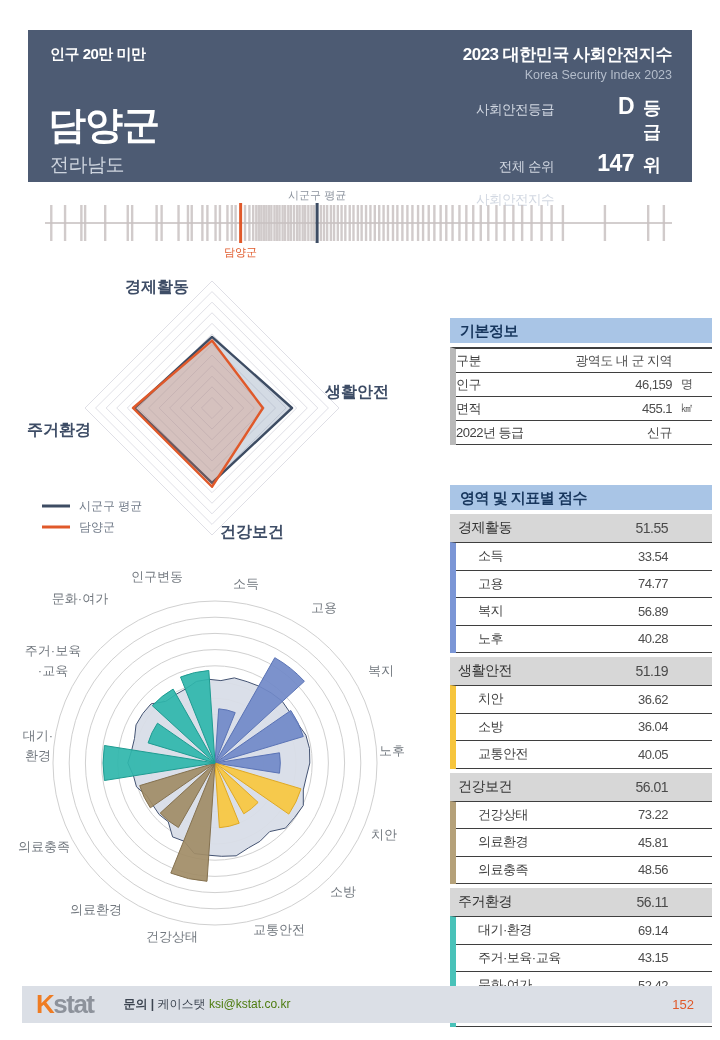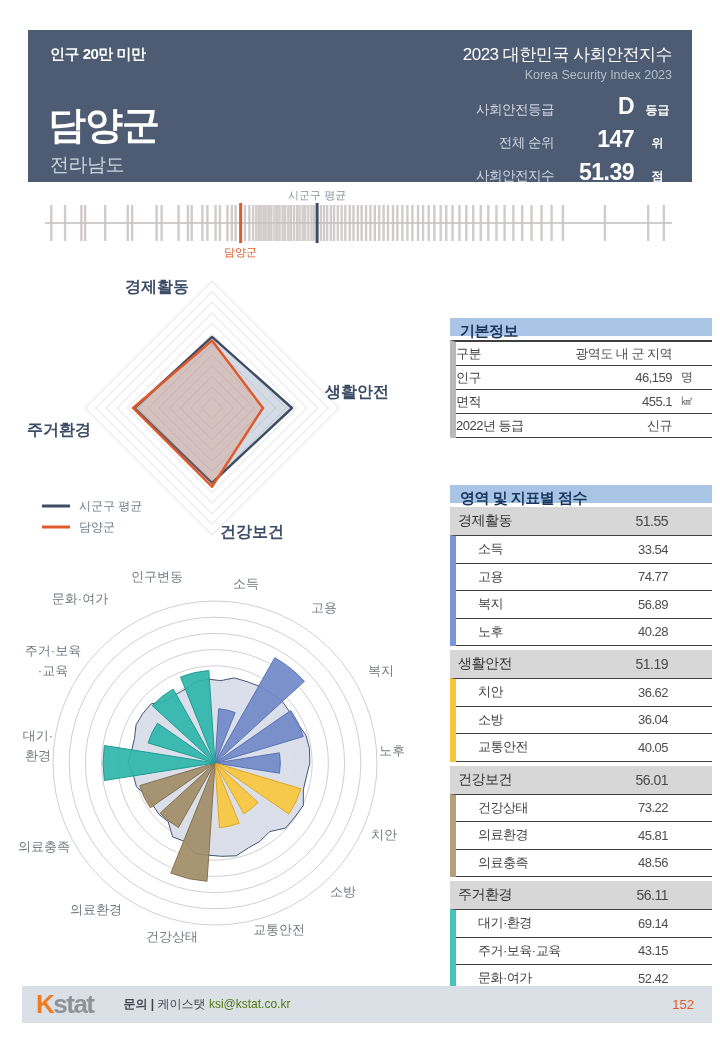--- a/index.html
+++ b/index.html
@@ -5,39 +5,39 @@
   * { margin:0; padding:0; box-sizing:border-box; }
   body { background:#fff; font-family:"Liberation Sans","DejaVu Sans",sans-serif; }
   .page { position:relative; width:720px; height:1040px; background:#ffffff; overflow:hidden; }
 
   
   .hdr { position:absolute; left:28px; top:30px; width:664px; height:152px; background:#4d5b73; color:#fff; }
   .hdr-group { position:absolute; left:22px; top:15px; font-size:15px; font-weight:bold; letter-spacing:-0.5px; }
   .hdr-region { position:absolute; left:20px; top:70px; font-size:38px; font-weight:bold; letter-spacing:-1px; }
   .hdr-province { position:absolute; left:22px; top:122px; font-size:19px; color:#cdd4de; letter-spacing:-0.5px; }
   .hdr-right { position:absolute; right:20px; top:13px; text-align:right; }
-  .hdr-title { font-size:17px; font-weight:normal; letter-spacing:-0.5px;text-align:right; }
+  .hdr-title { font-size:17px; font-weight:bold; letter-spacing:-0.5px;text-align:right; }
   .hdr-sub { font-size:12.5px; color:#b4bdcb; margin-top:2px; }
   .hdr-stats { margin-top:11px; }
   .stat-row { display:flex; justify-content:flex-end; align-items:baseline; margin-top:6px; }
   .stat-label { font-size:13.5px; color:#d2d8e2; letter-spacing:-0.5px; }
   .stat-value { width:80px; text-align:right; font-size:23px; font-weight:bold; letter-spacing:-0.5px; }
-  .stat-unit { width:38px; text-align:center; padding-left:9px; font-size:12px; font-weight:bold; }
+  .stat-unit { width:38px; text-align:left; padding-left:9px; font-size:18px; font-weight:bold; }
 
   
   svg text { font-family:"Liberation Sans","DejaVu Sans",sans-serif; }
   #strip-svg { position:absolute; left:0; top:190px; }
   #radar-svg { position:absolute; left:0; top:265px; }
   #rose-svg  { position:absolute; left:0; top:545px; }
 
   
   .panel { position:absolute; left:450px; width:262px; }
   #basic-panel { top:318px; }
   #score-panel { top:485px; }
-  .tbl-head { height:18px; line-height:25px; background:#a9c5e6; color:#17365d; font-size:15px; font-weight:bold; padding-left:10px; letter-spacing:-0.5px; }
+  .tbl-head { height:25px; line-height:25px; background:#a9c5e6; color:#17365d; font-size:15px; font-weight:bold; padding-left:10px; letter-spacing:-0.5px; }
   .binfo-rows { margin-top:4px; border-top:2px solid #3f3f3f; border-left:6px solid #b9b9b9; }
   .binfo-row { display:flex; align-items:center; height:24px; border-bottom:1.5px solid #3f3f3f; font-size:13px; color:#404040; letter-spacing:-0.5px; }
   .binfo-label { flex:1; }
   .binfo-value { text-align:right; color:#4d4d4d; }
   .binfo-unit { width:40px; text-align:left; padding-left:9px; font-size:12px; color:#4d4d4d; }
   .cat-row { display:flex; align-items:center; height:28px; background:#d7d7d7; margin-top:4px; font-size:14px; color:#333; letter-spacing:-0.5px; }
   .cat-label { padding-left:8px; flex:1; }
   .cat-value { padding-right:44px; color:#4a4a4a; }
   .ind-rows { border-top:1.5px solid #3f3f3f; }
   .ind-row { display:flex; align-items:center; height:27.5px; border-bottom:1.5px solid #3f3f3f; font-size:13px; color:#404040; letter-spacing:-0.5px; }

